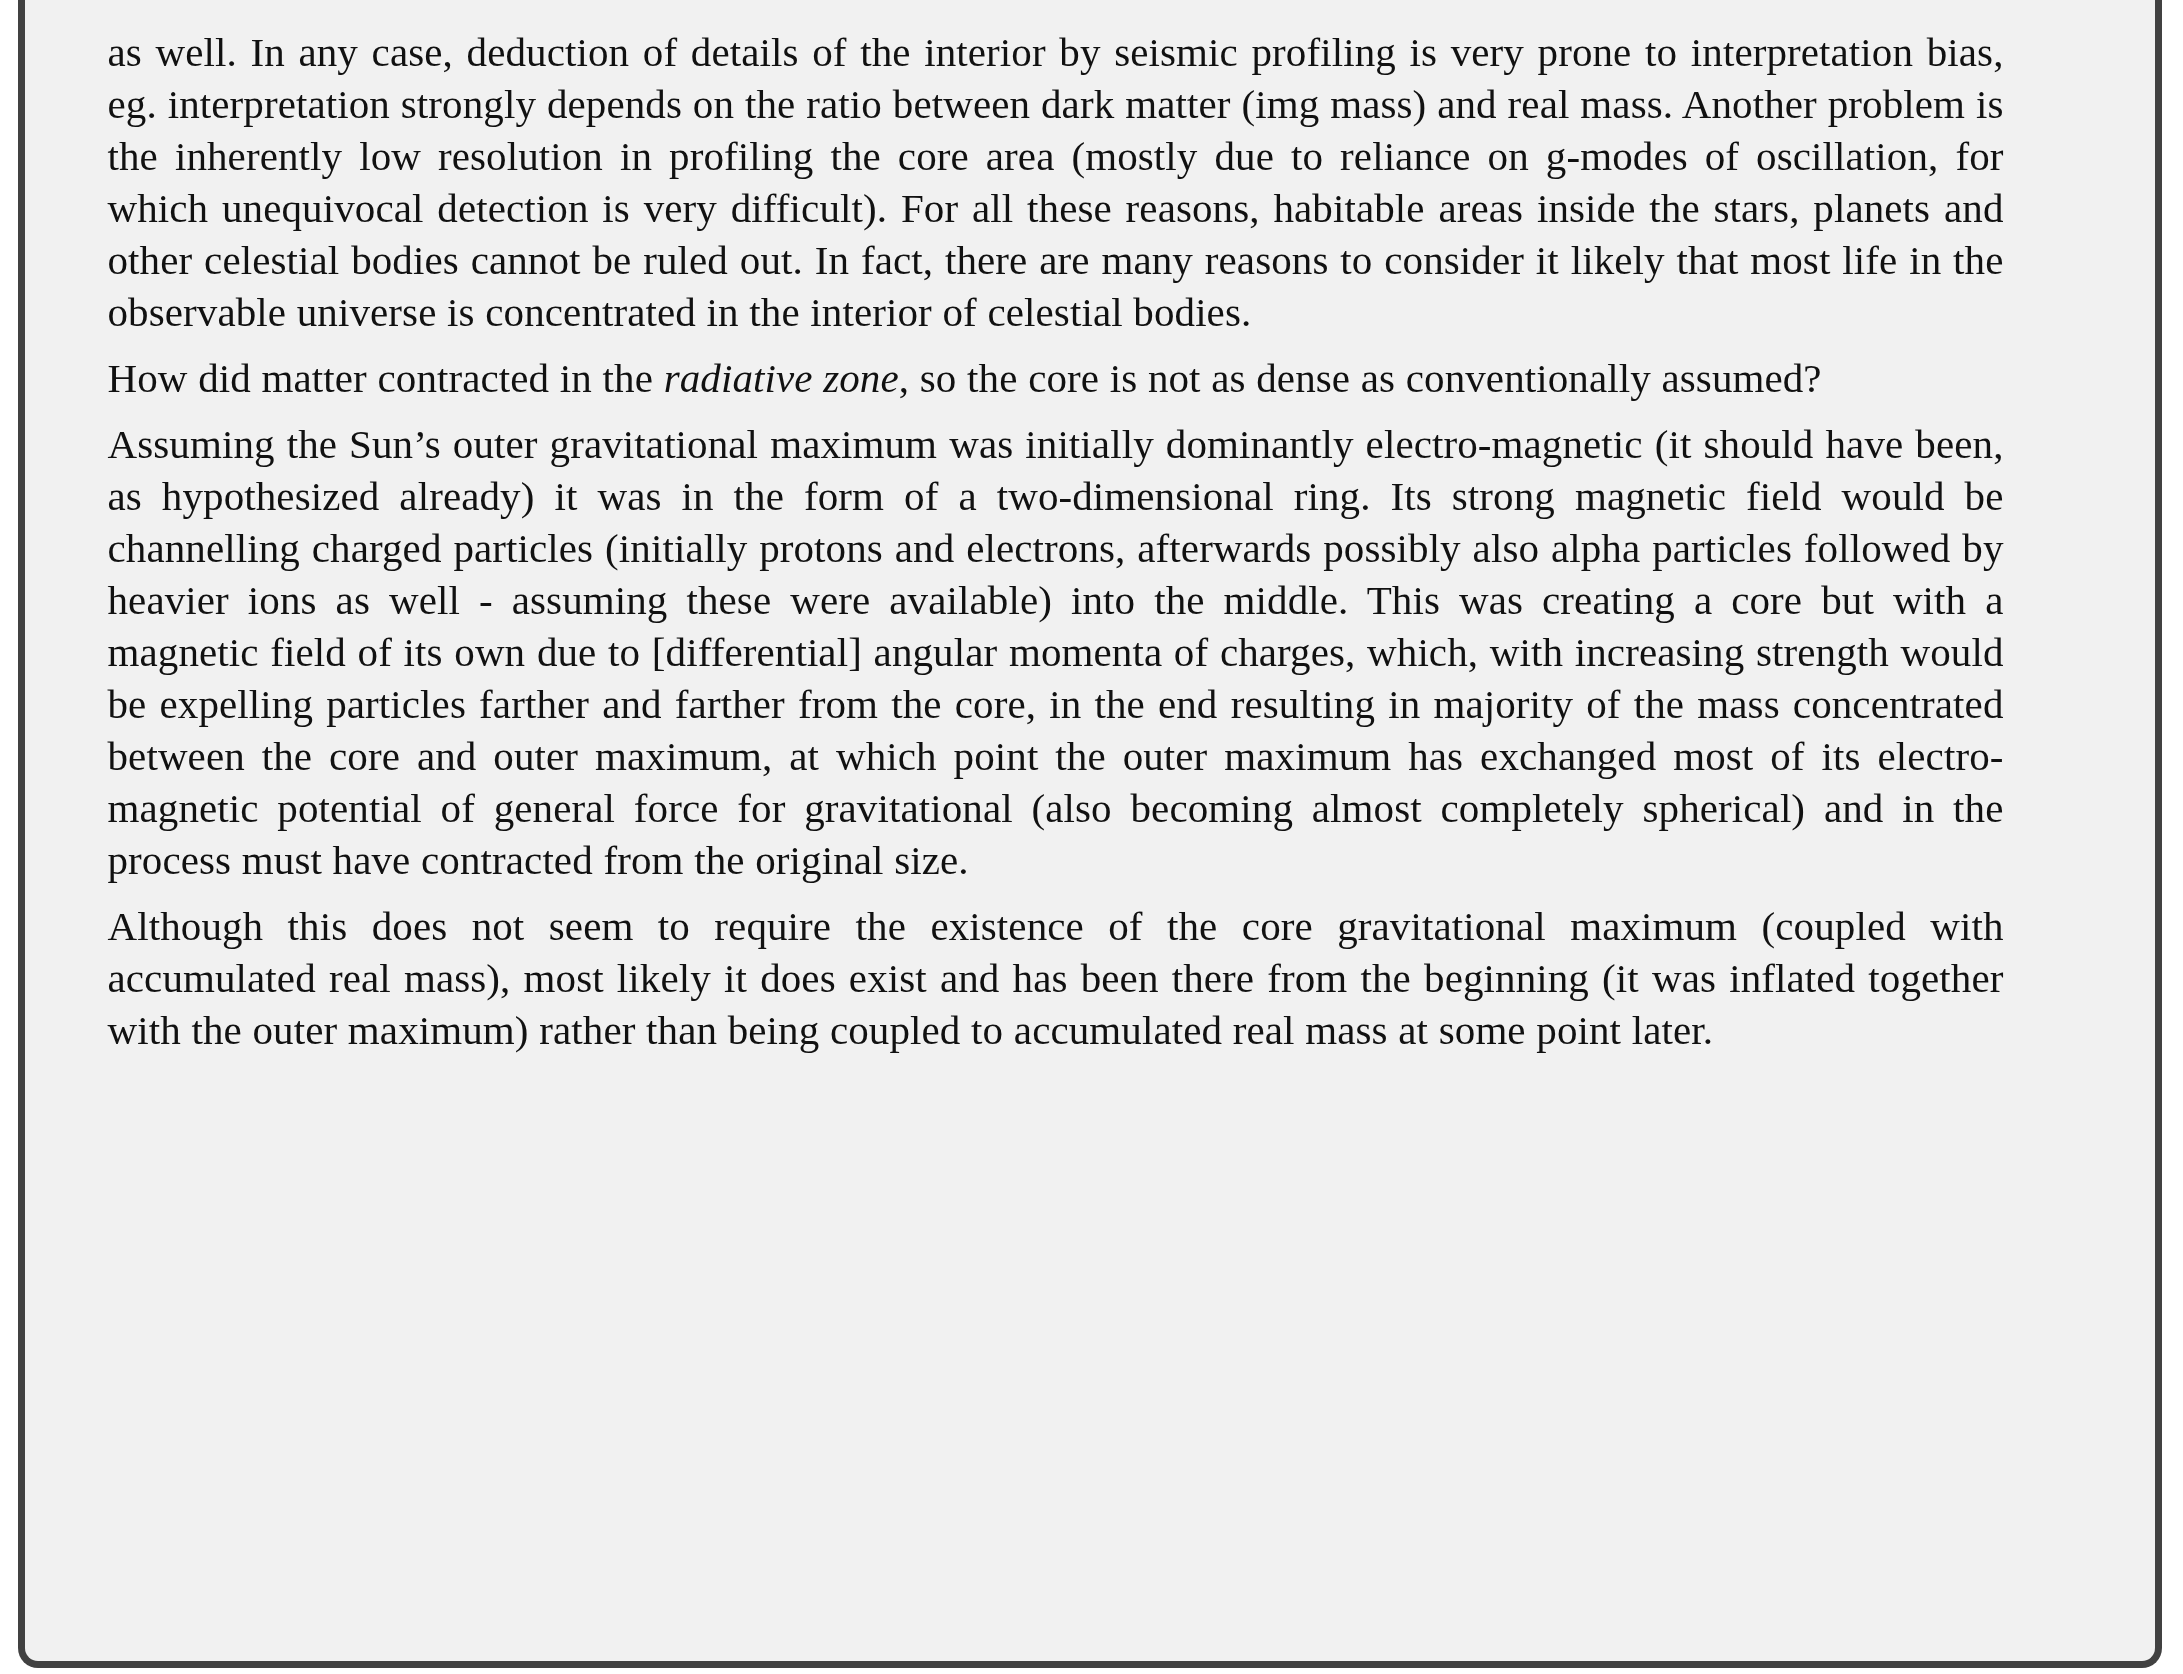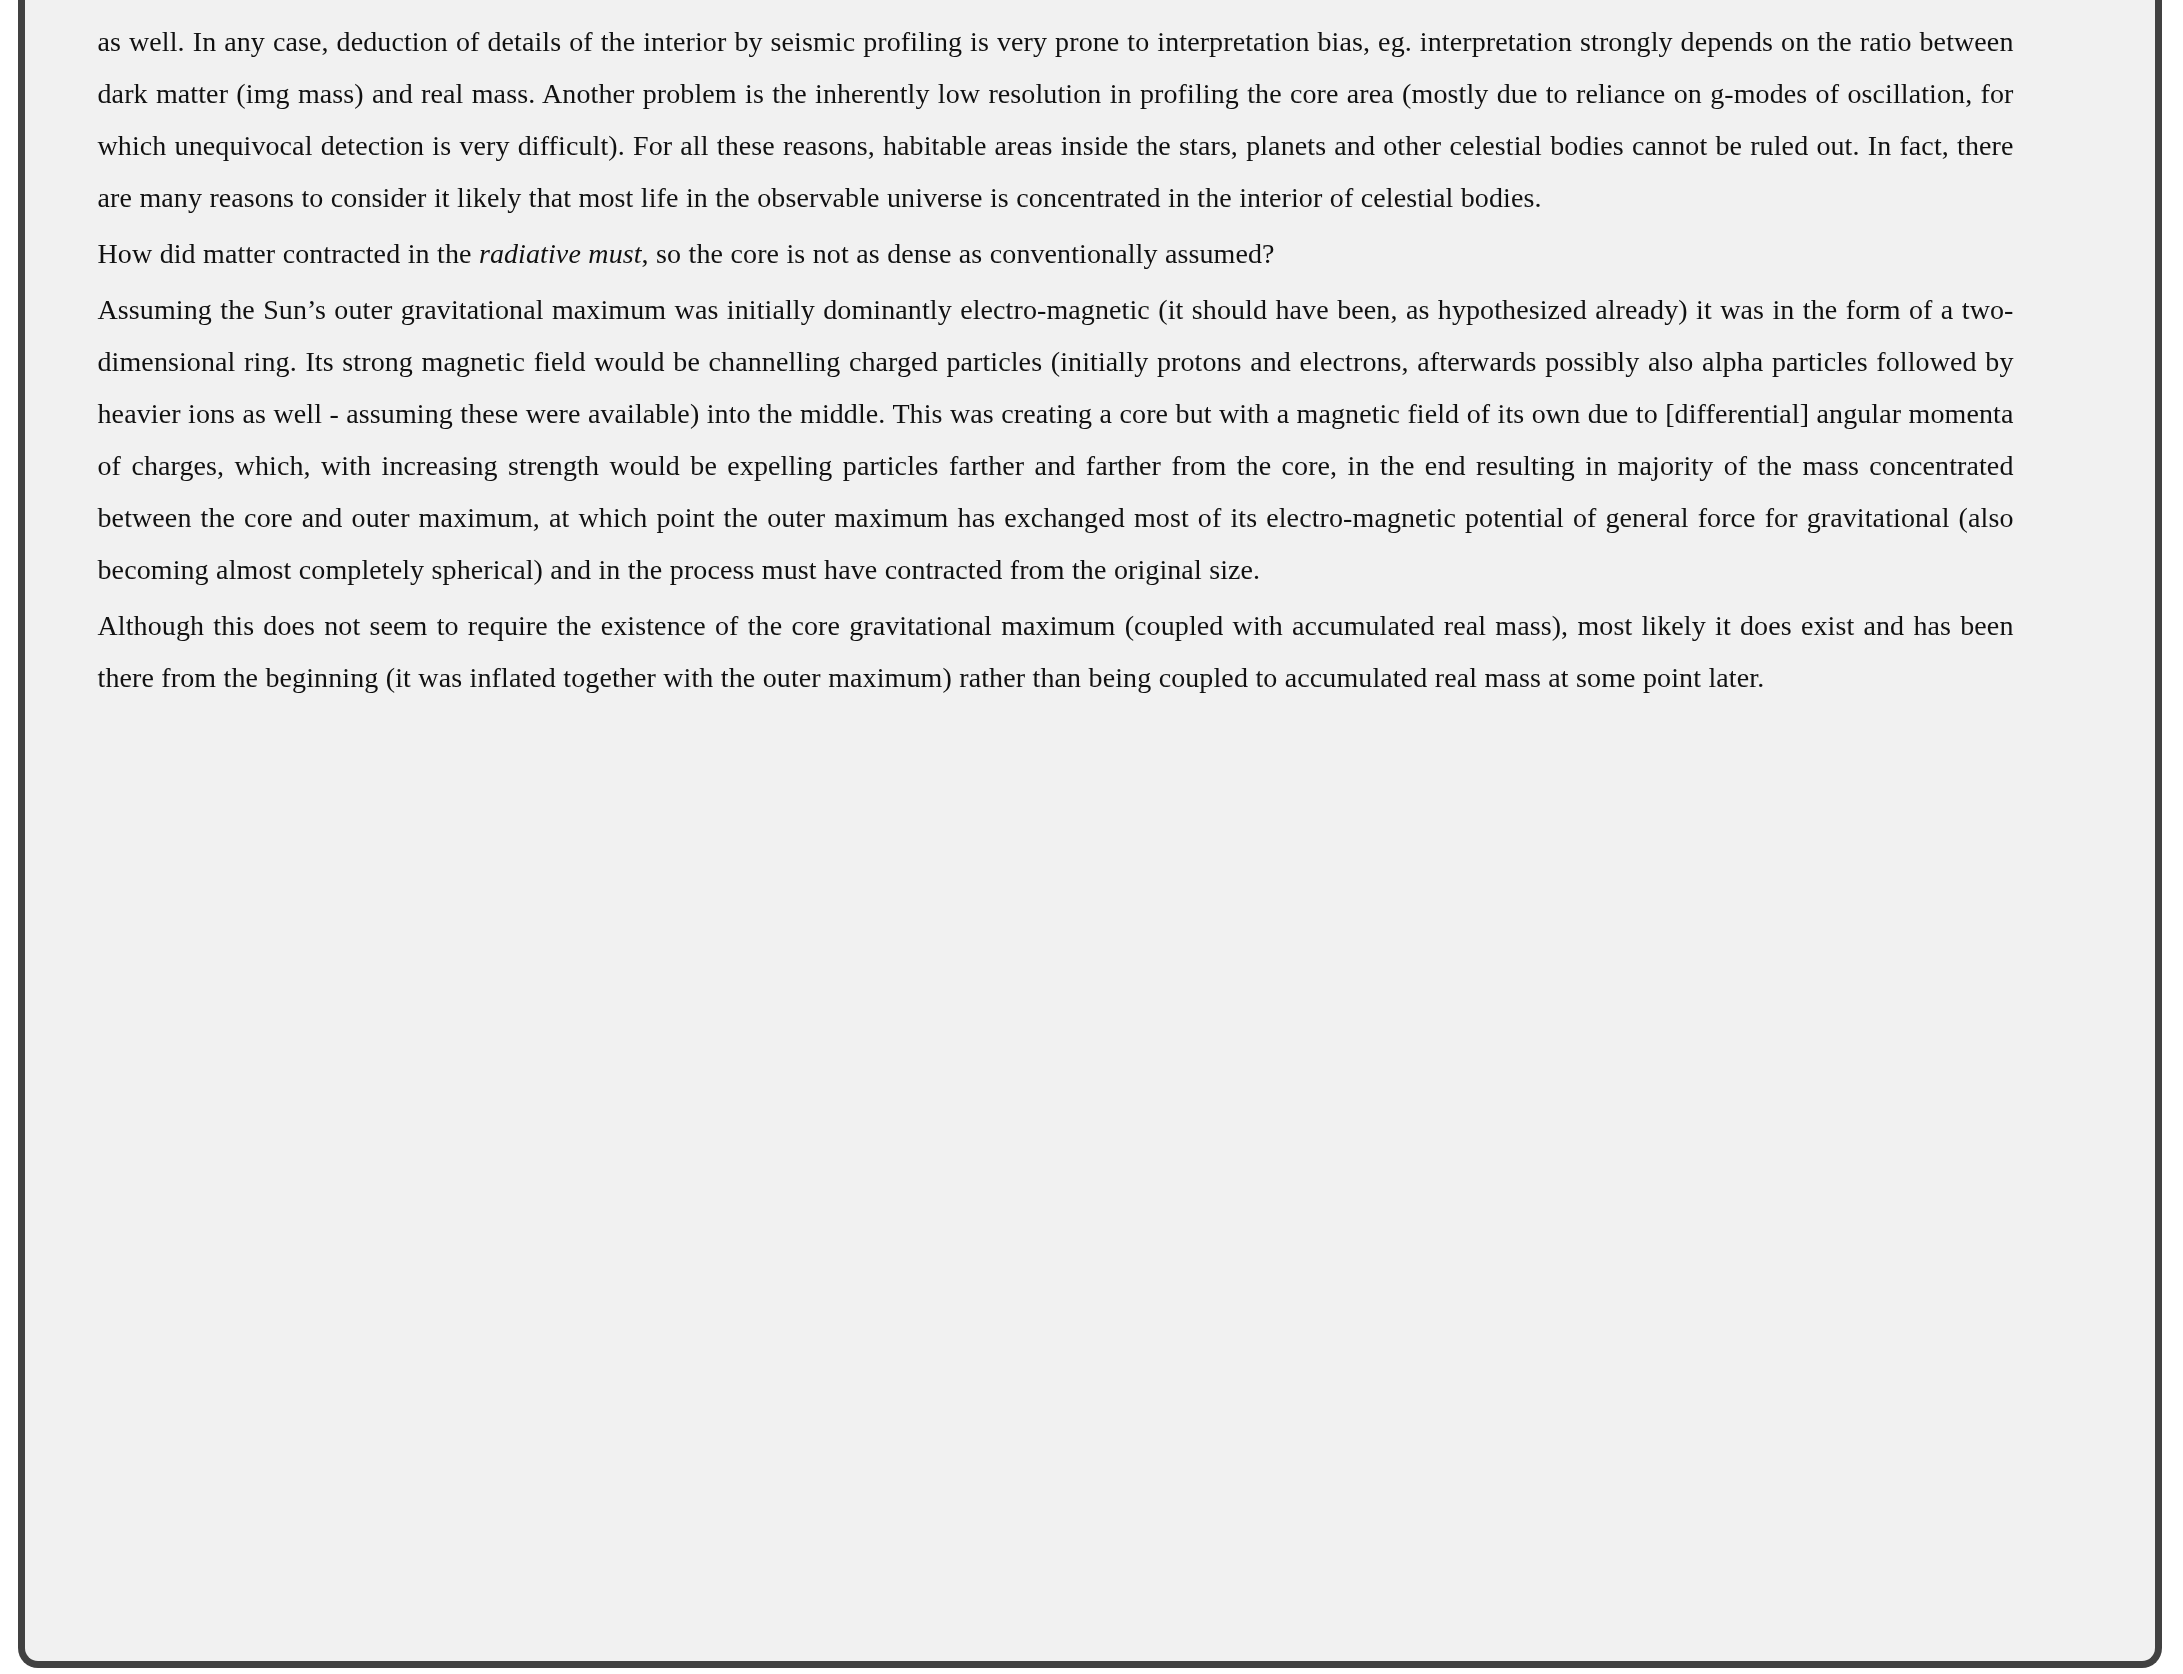--- a/index.html
+++ b/index.html
@@ -39,43 +39,43 @@
   }
 
   .text-column {
     position: absolute;
     left: 69px;            
     top: 11.7px;
     width: 1924px;          
   }
 
   p.para {
-    margin: 4px;
+    margin: 14px;
     text-align: justify;
     text-justify: inter-word;
-    font-size: 28px;
+    font-size: 41px;
     line-height: 52px;
     color: #111111;
     letter-spacing: 0.1px;
     word-spacing: 0.3px;
     hyphens: none;
   }
   p.para.last-line-natural {
     text-align-last: left;
   }
   em.term {
     font-style: italic;
   }
 </style>
 </head>
 <body style="background: rgb(255, 255, 255);">
 
 <div id="page-frame" style="background: rgb(241, 241, 241); border-color: rgb(65, 65, 65);">
   <div id="content">
     <div class="text-column" id="text-column" style="color: rgb(17, 17, 17);">
         <p class="para last-line-natural"><span>as well.  In any case, deduction of details of the interior by seismic profiling is very prone to interpretation bias, eg. interpretation strongly depends on the ratio between dark matter (img mass) and real mass. Another problem is the inherently low resolution in profiling the core area (mostly due to reliance on g-modes of oscillation, for which unequivocal detection is very difficult). For all these reasons, habitable areas inside the stars, planets and other celestial bodies cannot be ruled out. In fact, there are many reasons to consider it likely that most life in the observable universe is concentrated in the interior of celestial bodies.</span></p>
-        <p class="para last-line-natural"><span>How did matter contracted in the </span><em class="term">radiative must</em><span>, so the core is not as dense as conventionally assumed?</span></p>
+        <p class="para last-line-natural"><span>How did matter contracted in the </span><em class="term">radiative zone</em><span>, so the core is not as dense as conventionally assumed?</span></p>
         <p class="para last-line-natural"><span>Assuming the Sun’s outer gravitational maximum was initially dominantly electro-magnetic (it should have been, as hypothesized already) it was in the form of a two-dimensional ring. Its strong magnetic field would be channelling charged particles (initially protons and electrons, afterwards possibly also alpha particles followed by heavier ions as well - assuming these were available) into the middle. This was creating a core but with a magnetic field of its own due to [differential] angular momenta of charges, which, with increasing strength would be expelling particles farther and farther from the core, in the end resulting in majority of the mass concentrated between the core and outer maximum, at which point the outer maximum has exchanged most of its electro-magnetic potential of general force for gravitational (also becoming almost completely spherical) and in the process must have contracted from the original size.</span></p>
         <p class="para last-line-natural"><span>Although this does not seem to require the existence of the core gravitational maximum (coupled with accumulated real mass), most likely it does exist and has been there from the beginning (it was inflated together with the outer maximum) rather than being coupled to accumulated real mass at some point later.</span></p>
       </div>
   </div>
 </div>
 
 
 </body></html>

